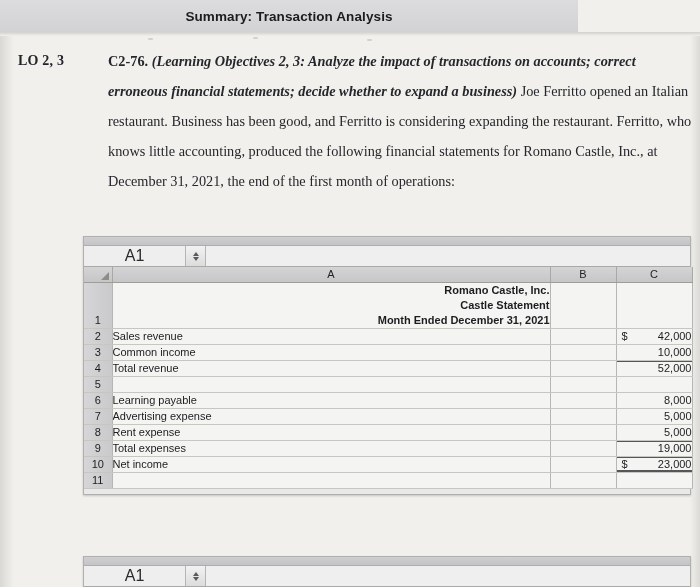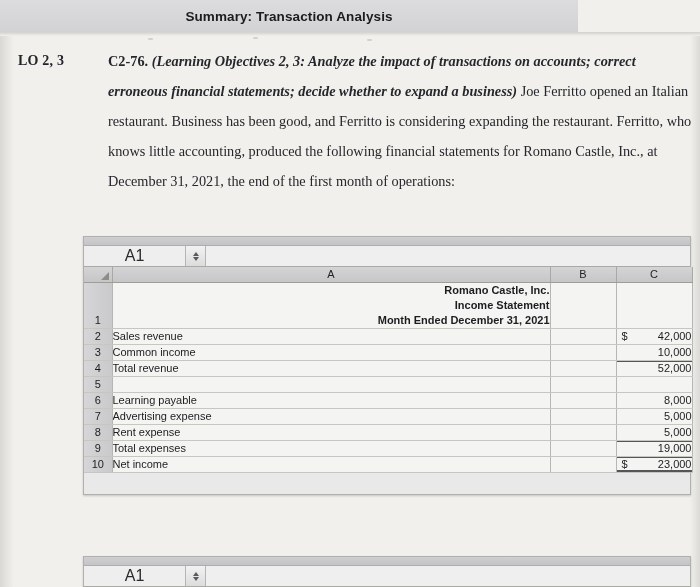--- a/index.html
+++ b/index.html
@@ -209,21 +209,21 @@
           </td>
         <td class="cA">A</td>
         <td class="cB">B</td>
         <td class="cC">C</td>
       </tr>
 
       <tr>
         <td class="rowhead" style="vertical-align:bottom;">1</td>
         <td class="cA tall">
           <span class="l">Romano Castle, Inc.</span>
-          <span class="l">Income Statement</span>
+          <span class="l">Castle Statement</span>
           <span class="l">Month Ended December 31, 2021</span>
         </td>
         <td class="cB"></td>
         <td class="cC"></td>
       </tr>
 
       <tr>
         <td class="rowhead">2</td>
         <td class="cA cell-a">Sales revenue</td>
         <td class="cB"></td>
@@ -283,20 +283,26 @@
 
       <tr>
         <td class="rowhead">10</td>
         <td class="cA cell-a">Net income</td>
         <td class="cB"></td>
         <td class="cC num cur rule-dbl">
           <span class="sym">$</span><span>23,000</span>
         </td>
       </tr>
 
+      <tr class="blankrow">
+        <td class="rowhead">11</td>
+        <td class="cA cell-a"></td>
+        <td class="cB"></td>
+        <td class="cC num"></td>
+      </tr>
     </tbody>
   </table>
 </div>
 
 <div class="sheet sheet2">
   <div class="sheet-toolbar"></div>
   <div class="namebar">
     <div class="namebox">A1</div>
     <div class="namebox-stepper">
       <span class="up"></span>

